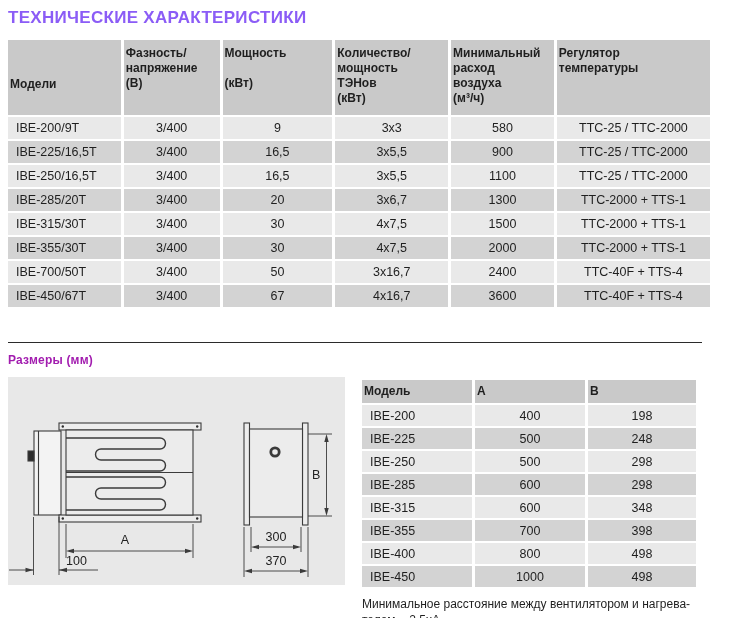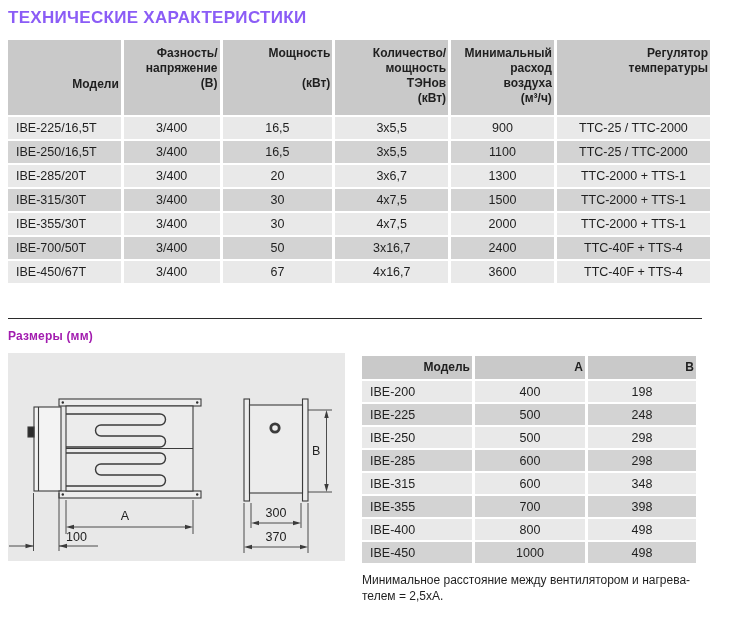--- a/index.html
+++ b/index.html
@@ -16,21 +16,21 @@
   h2.section-title{
     font-size:12px;font-weight:bold;letter-spacing:.2px;
     margin:10px 0 10px 0;color:#a21caf;
   }
   table.grid{
     border-collapse:separate;border-spacing:3px 2.5px;
     table-layout:fixed;margin-left:-3px;
   }
   table.grid th{
     background:#c9c9c9;font-weight:bold;font-size:12px;
-    text-align:right;vertical-align:top;padding:6px 2px 2px 2px;
+    text-align:left;vertical-align:top;padding:6px 2px 2px 2px;
     white-space:pre-line;line-height:1.25;
   }
   table.grid td{
     font-size:12.5px;text-align:center;padding:2px 2px;
     overflow:hidden;white-space:nowrap;
   }
   table.grid tbody tr:nth-child(odd) td{background:#e9e9e9;}
   table.grid tbody tr:nth-child(even) td{background:#d3d3d3;}
   table.grid td:first-child{text-align:left;padding-left:8px;}
 
@@ -97,20 +97,28 @@
           <th>Минимальный
 расход
 воздуха
 (м³/ч)</th>
           <th>Регулятор
 температуры</th>
         </tr>
       </thead>
     <tbody>
         <tr>
+          <td>IBE-200/9T</td>
+          <td>3/400</td>
+          <td>9</td>
+          <td>3х3</td>
+          <td>580</td>
+          <td>TTC-25 / TTC-2000</td>
+        </tr>
+        <tr>
           <td>IBE-225/16,5T</td>
           <td>3/400</td>
           <td>16,5</td>
           <td>3х5,5</td>
           <td>900</td>
           <td>TTC-25 / TTC-2000</td>
         </tr>
         <tr>
           <td>IBE-250/16,5T</td>
           <td>3/400</td>

